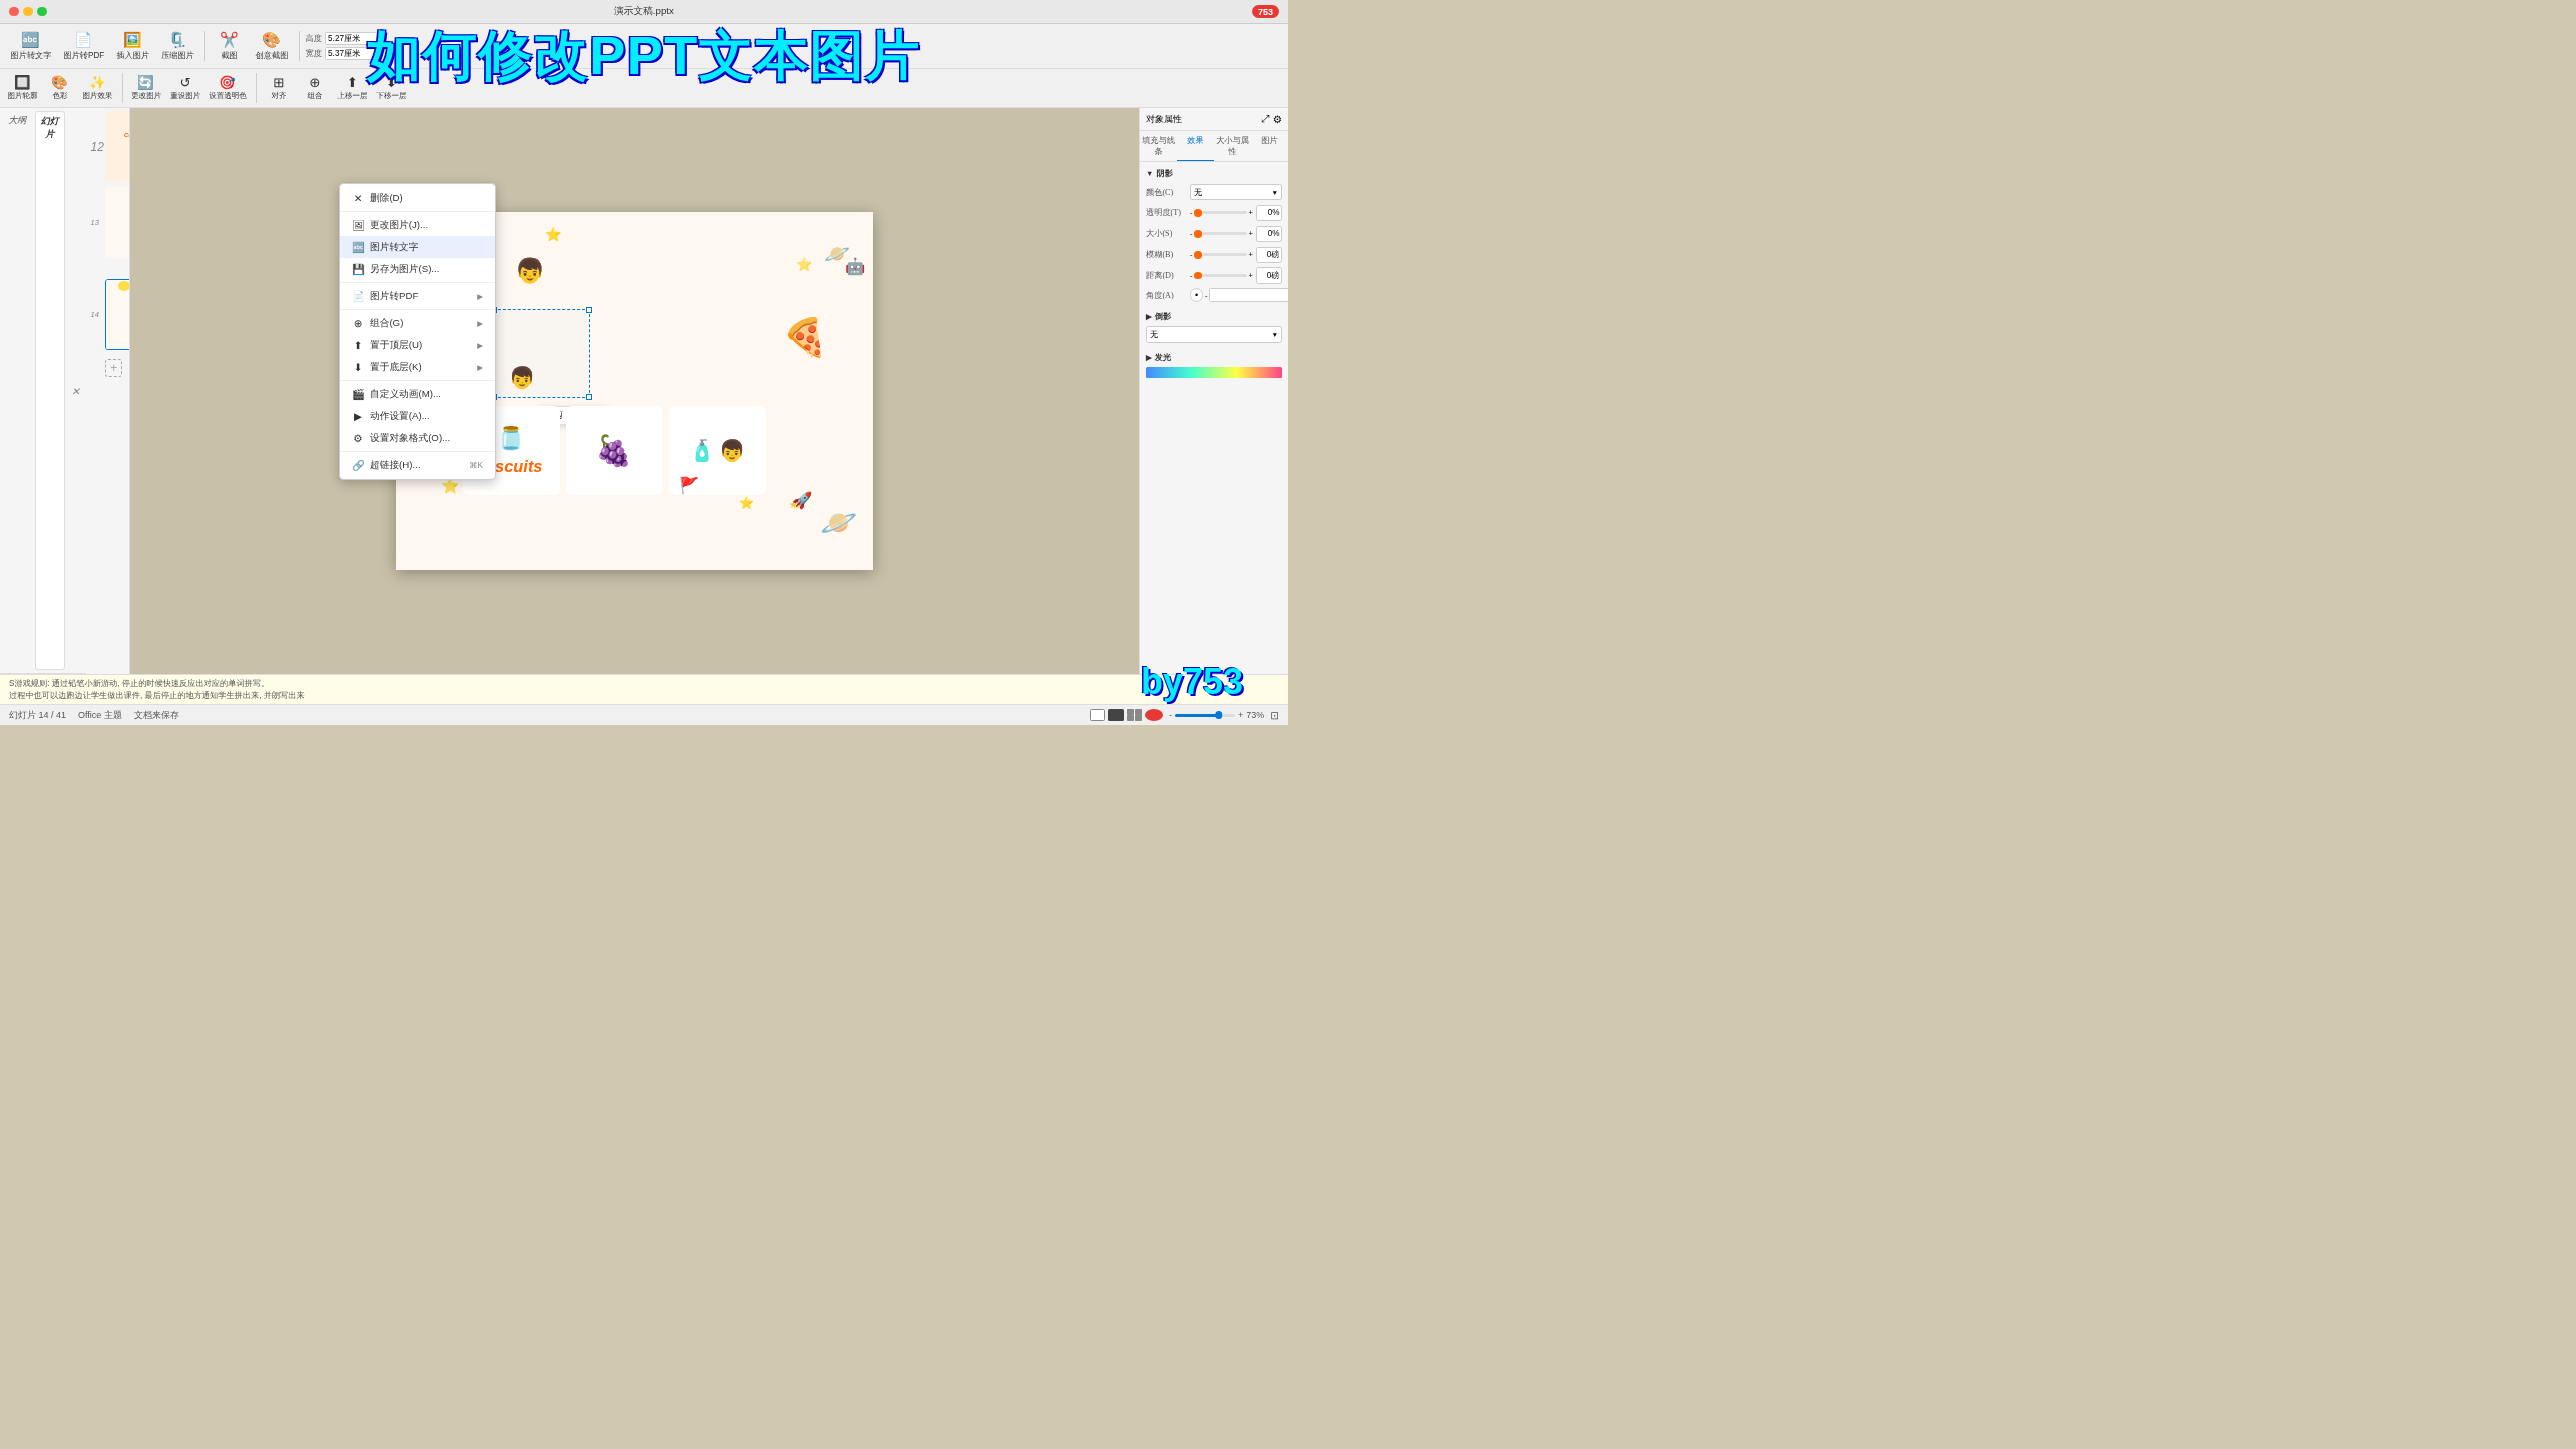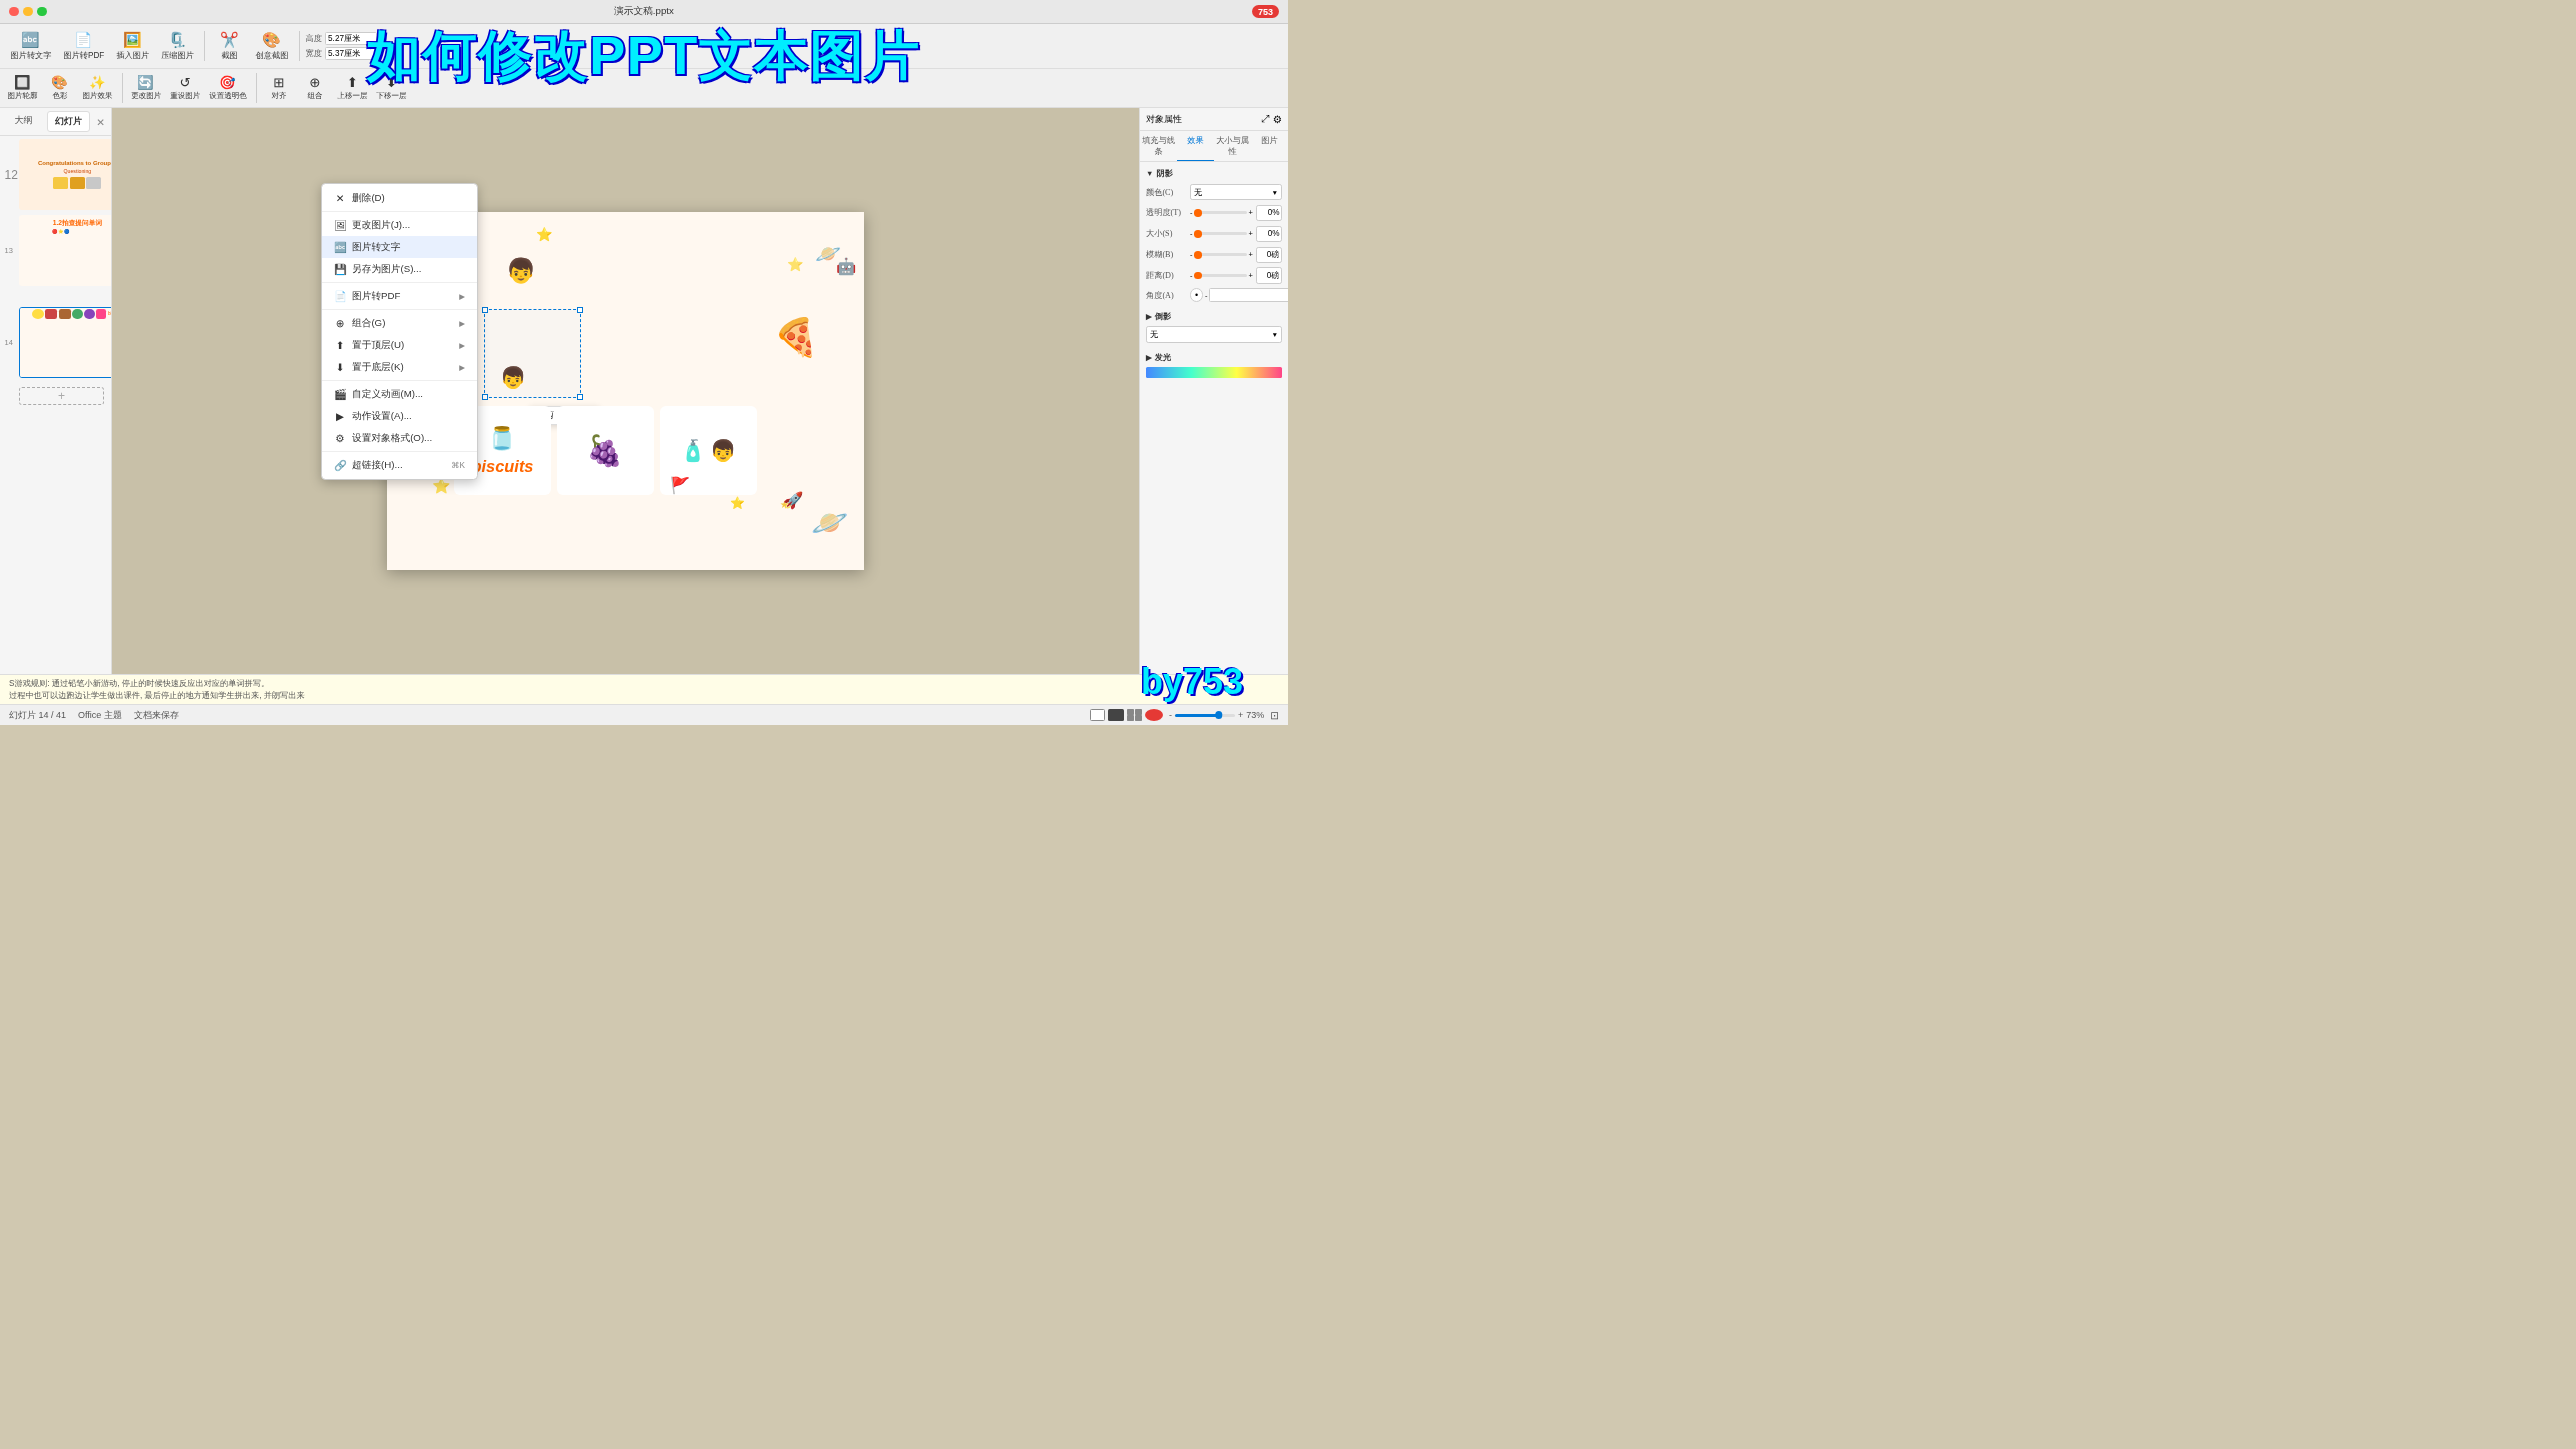--- a/index.html
+++ b/index.html
@@ -133,25 +133,26 @@
 
     
     .main-content {
       flex: 1;
       display: flex;
       overflow: hidden;
     }
 
     
     .sidebar {
-      width: 112px;
+      width: 130px;
       background: #f5f5f5;
       border-right: 0.7px solid #ddd;
       display: flex;
-      flex-direction: column;
+      flex-direction: row;
+      font-style: italic;
     }
     .sidebar-tabs {
       display: flex;
       padding: 3px;
       gap: 3px;
       border-bottom: 0.7px solid #ddd;
     }
     .sidebar-tab {
       flex: 1;
       text-align: center;

